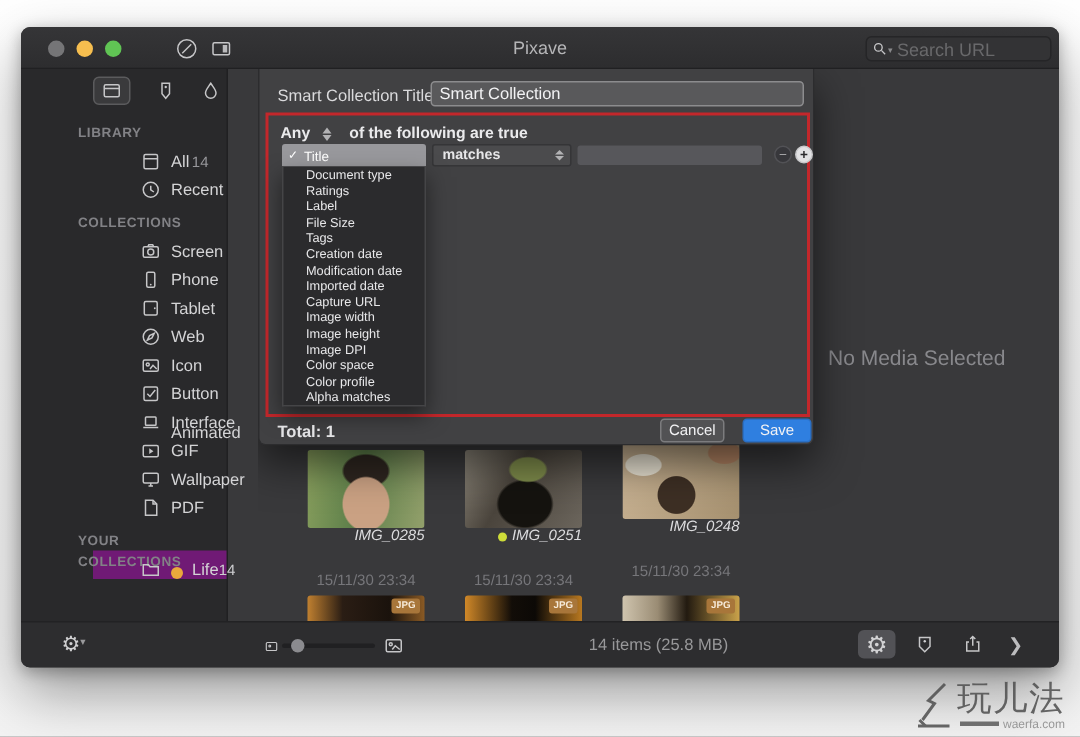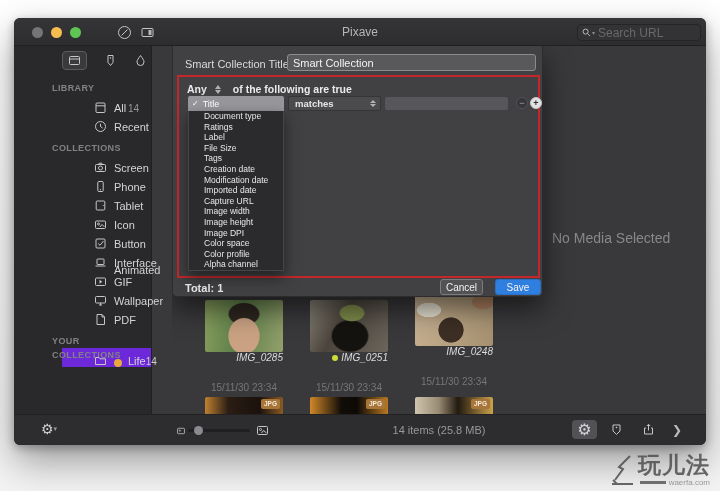--- a/index.html
+++ b/index.html
@@ -38,21 +38,21 @@
   .seg { display:flex; align-items:center; gap:17px; padding:5px 0 4px 48px; height:27px; }
   .seg svg { width:13px; height:13px; display:block; }
   .seg-sel { border:1px solid #5b5b5d; background:#3a3a3c; border-radius:4px; padding:2px 5px; }
   .shdr { padding-left:38px; margin-top:8px; height:14px; line-height:14px;
     font-size:9px; font-weight:bold; letter-spacing:.4px; color:#828286; }
   .srow { display:flex; align-items:flex-end; height:19px; padding:0 12px 0 32px;
     color:#d4d4d6; font-size:11px;margin-left:48px; }
   .srow .sicon { width:13px; height:13px; margin-right:7px; flex:none; }
   .srow .sicon svg { width:13px; height:13px; display:block; }
   .scount { margin-left:auto; color:#97979b; font-size:10px; }
-  .srow.sel { background:#6d28d9; }
+  .srow.sel { background:#701a75; }
   .cdot { width:8px; height:8px; border-radius:50%; margin-right:6px; flex:none; }
 
   
   .bottombar { position:absolute; left:0; right:0; bottom:0; height:31px;
     background:#2d2d2f; border-top:1px solid #222224; }
   .gear-side { position:absolute; left:27px; top:6px; color:#cfcfd1; font-size:14px; line-height:16px; }
   .gear-caret { font-size:7px; color:#9a9a9c; vertical-align:bottom; }
   .zoomslider { position:absolute; left:162px; top:9px; display:flex; align-items:center; }
   .zoomslider .track { width:62px; height:3px; background:#202022; border-radius:2px; margin:0 6px 0 2px; position:relative; }
   .zoomslider .knob { position:absolute; left:6px; top:-3px; width:9px; height:9px; border-radius:50%; background:#8b8b8f; }
@@ -140,21 +140,21 @@
   .total-label { position:absolute; left:12px; top:236px; font-size:11px; font-weight:bold; color:#e2e2e4; }
   .btn { position:absolute; top:233px; height:16px; border-radius:3px; font-size:10px;
     display:flex; align-items:center; justify-content:center; color:#f2f2f4; }
   .btn-cancel { left:267px; width:43px; background:#525254; border:1px solid #7c7c7e; }
   .btn-save { left:322px; width:46px; border:1px solid #2a6fc4; }
 
   
   .watermark { position:absolute; right:10px; bottom:4px; display:flex; align-items:flex-end; opacity:.85; }
   .wm-mark svg { width:26px; height:34px; display:block; margin-right:2px; }
   .wm-col { display:flex; flex-direction:column; align-items:flex-end; }
-  .wm-title { font-size:23px; font-weight:bold; color:#4e4e4e; line-height:24px; letter-spacing:1px; }
+  .wm-title { font-size:23px; font-weight:normal; color:#4e4e4e; line-height:24px; letter-spacing:1px; }
   .wm-sub { display:flex; align-items:center; gap:3px; margin-top:1px; }
   .wm-line { width:26px; height:3px; background:#5a5a5a; }
   .wm-domain { font-size:8px; color:#8a8a8a; }
 
   svg { fill:none; stroke:#c6c6c8; stroke-width:1; }
 </style>
 </head>
 <body>
 
 <div class="window">
@@ -255,20 +255,29 @@
           <svg viewBox="0 0 13 13">
             <rect x="2.2" y="2" width="8.6" height="9" rx="1"></rect>
             <circle cx="9.2" cy="6.5" r="0.6" fill="#c6c6c8" stroke="none"></circle>
           </svg>
         </span>
       <span>Tablet</span>
     </div>
     <div class="srow">
       <span class="sicon">
           <svg viewBox="0 0 13 13">
+            <circle cx="6.5" cy="6.5" r="5"></circle>
+            <path d="M8.8 4.2 L7.3 7.3 L4.2 8.8 L5.7 5.7 z"></path>
+          </svg>
+        </span>
+      <span>Web</span>
+    </div>
+    <div class="srow">
+      <span class="sicon">
+          <svg viewBox="0 0 13 13">
             <rect x="1.5" y="3" width="10" height="7.5" rx="1"></rect>
             <circle cx="4.5" cy="6" r="1"></circle>
             <path d="M6 9 L8 6.5 L10.5 9"></path>
           </svg>
         </span>
       <span>Icon</span>
     </div>
     <div class="srow">
       <span class="sicon">
           <svg viewBox="0 0 13 13">
@@ -401,21 +410,21 @@
           <div class="menu-item">Tags</div>
           <div class="menu-item">Creation date</div>
           <div class="menu-item">Modification date</div>
           <div class="menu-item">Imported date</div>
           <div class="menu-item">Capture URL</div>
           <div class="menu-item">Image width</div>
           <div class="menu-item">Image height</div>
           <div class="menu-item">Image DPI</div>
           <div class="menu-item">Color space</div>
           <div class="menu-item">Color profile</div>
-          <div class="menu-item">Alpha channel</div>
+          <div class="menu-item">Alpha matches</div>
         </div>
       </div>
 
       <div class="total-label">Total: 1</div>
       <div class="btn btn-cancel">Cancel</div>
       <div class="btn btn-save" style="background:#2f7fe0">Save</div>
     </div>
   </div>
 
   <div class="bottombar">

